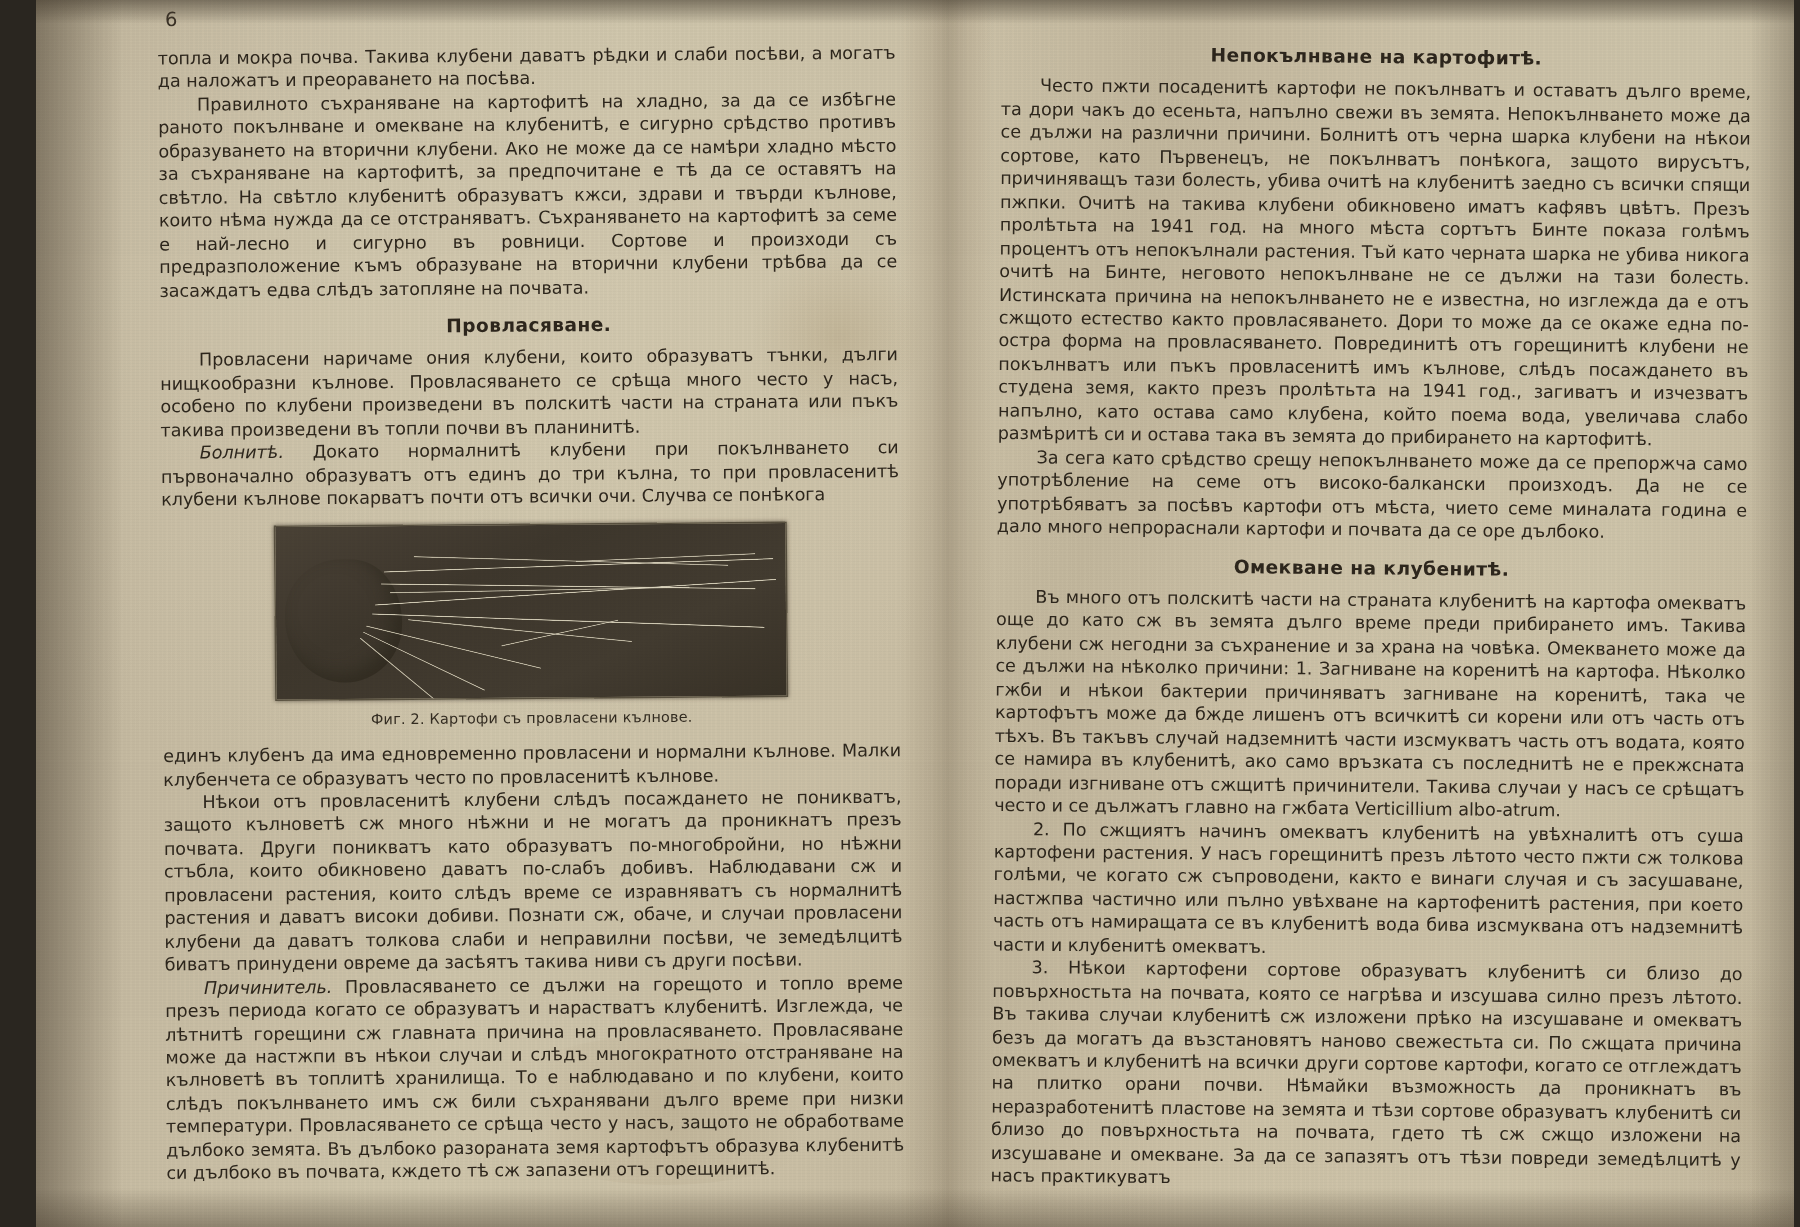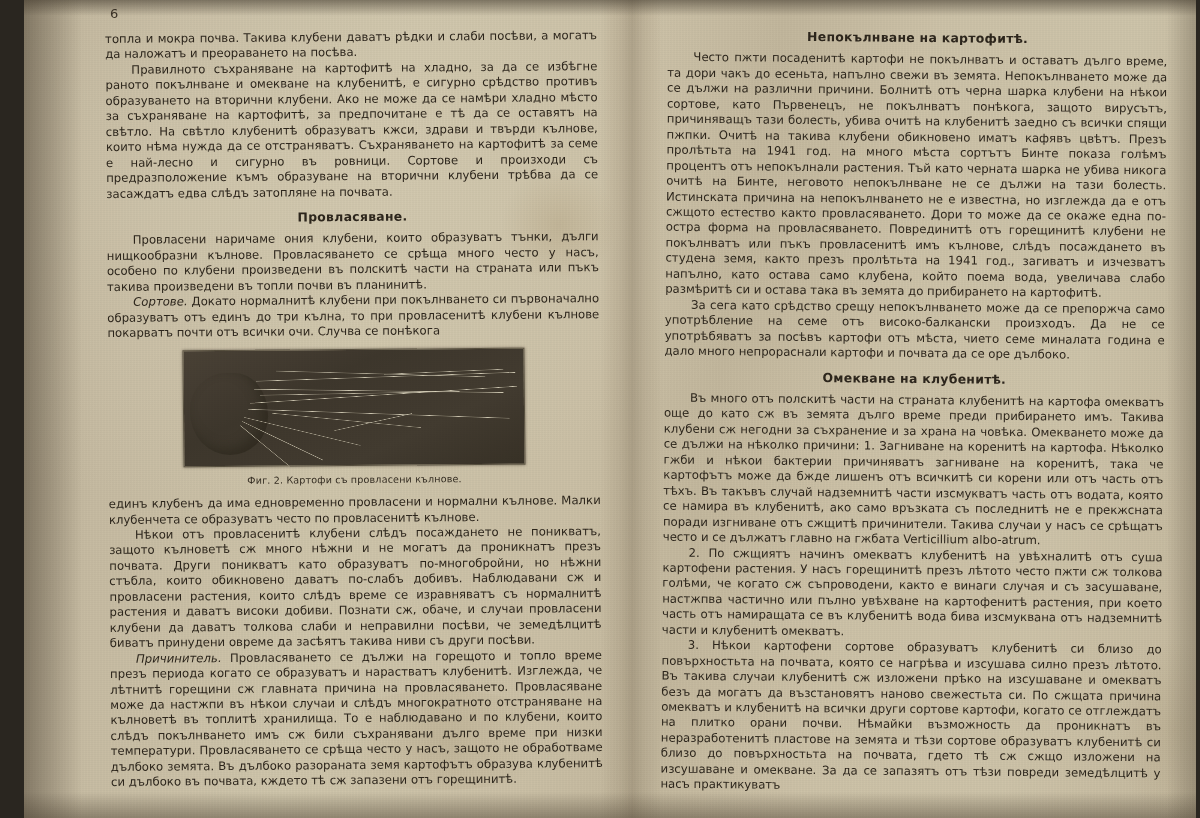--- a/index.html
+++ b/index.html
@@ -182,21 +182,21 @@
   <div class="col warp-l" id="left-col">
 
     <p class="para cont">топла и мокра почва. Такива клубени даватъ рѣдки и слаби посѣви, а могатъ да наложатъ и преораването на посѣва.</p>
 
     <p class="para">Правилното съхраняване на картофитѣ на хладно, за да се избѣгне раното покълнване и омекване на клубенитѣ, е сигурно срѣдство противъ образуването на вторични клубени. Ако не може да се намѣри хладно мѣсто за съхраняване на картофитѣ, за предпочитане е тѣ да се оставятъ на свѣтло. На свѣтло клубенитѣ образуватъ кжси, здрави и твърди кълнове, които нѣма нужда да се отстраняватъ. Съхраняването на картофитѣ за семе е най-лесно и сигурно въ ровници. Сортове и произходи съ предразположение къмъ образуване на вторични клубени трѣбва да се засаждатъ едва слѣдъ затопляне на почвата.</p>
 
     <p class="heading">Провласяване.</p>
 
     <p class="para">Провласени наричаме ония клубени, които образуватъ тънки, дълги нищкообразни кълнове. Провласяването се срѣща много често у насъ, особено по клубени произведени въ полскитѣ части на страната или пъкъ такива произведени въ топли почви въ планинитѣ.</p>
 
-    <p class="para"><span class="ital">Сортове.</span><span> Докато нормалнитѣ клубени при покълнването си първоначално образуватъ отъ единъ до три кълна, то при провласенитѣ клубени кълнове покарватъ почти отъ всички очи. Случва се понѣкога</span></p>
+    <p class="para"><span class="ital">Болнитѣ.</span><span> Докато нормалнитѣ клубени при покълнването си първоначално образуватъ отъ единъ до три кълна, то при провласенитѣ клубени кълнове покарватъ почти отъ всички очи. Случва се понѣкога</span></p>
 
     <div class="figure-wrap">
       <div class="figure-photo">
         <div class="tuber"></div>
         <div class="sprout" style="left:72px; top:30px; width:260px; transform:rotate(-1.5deg);"></div>
         <div class="sprout" style="left:70px; top:38px; width:250px; transform:rotate(1.2deg);"></div>
         <div class="sprout" style="left:66px; top:52px; width:268px; transform:rotate(-3.2deg);"></div>
         <div class="sprout" style="left:64px; top:58px; width:262px; transform:rotate(2.4deg);"></div>
         <div class="sprout thin" style="left:76px; top:44px; width:200px; transform:rotate(-0.6deg);"></div>
         <div class="sprout thin" style="left:60px; top:66px; width:120px; transform:rotate(14deg);"></div>

